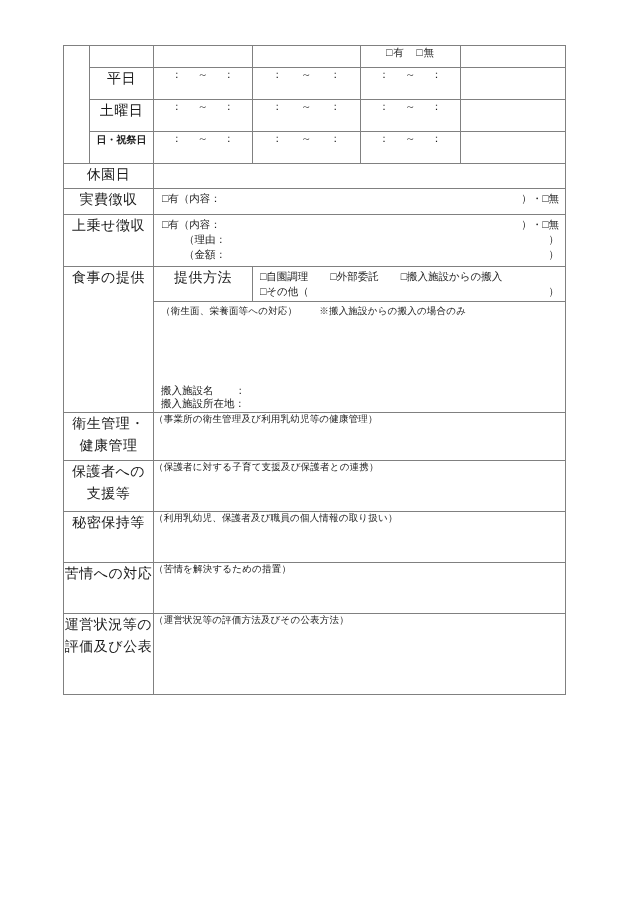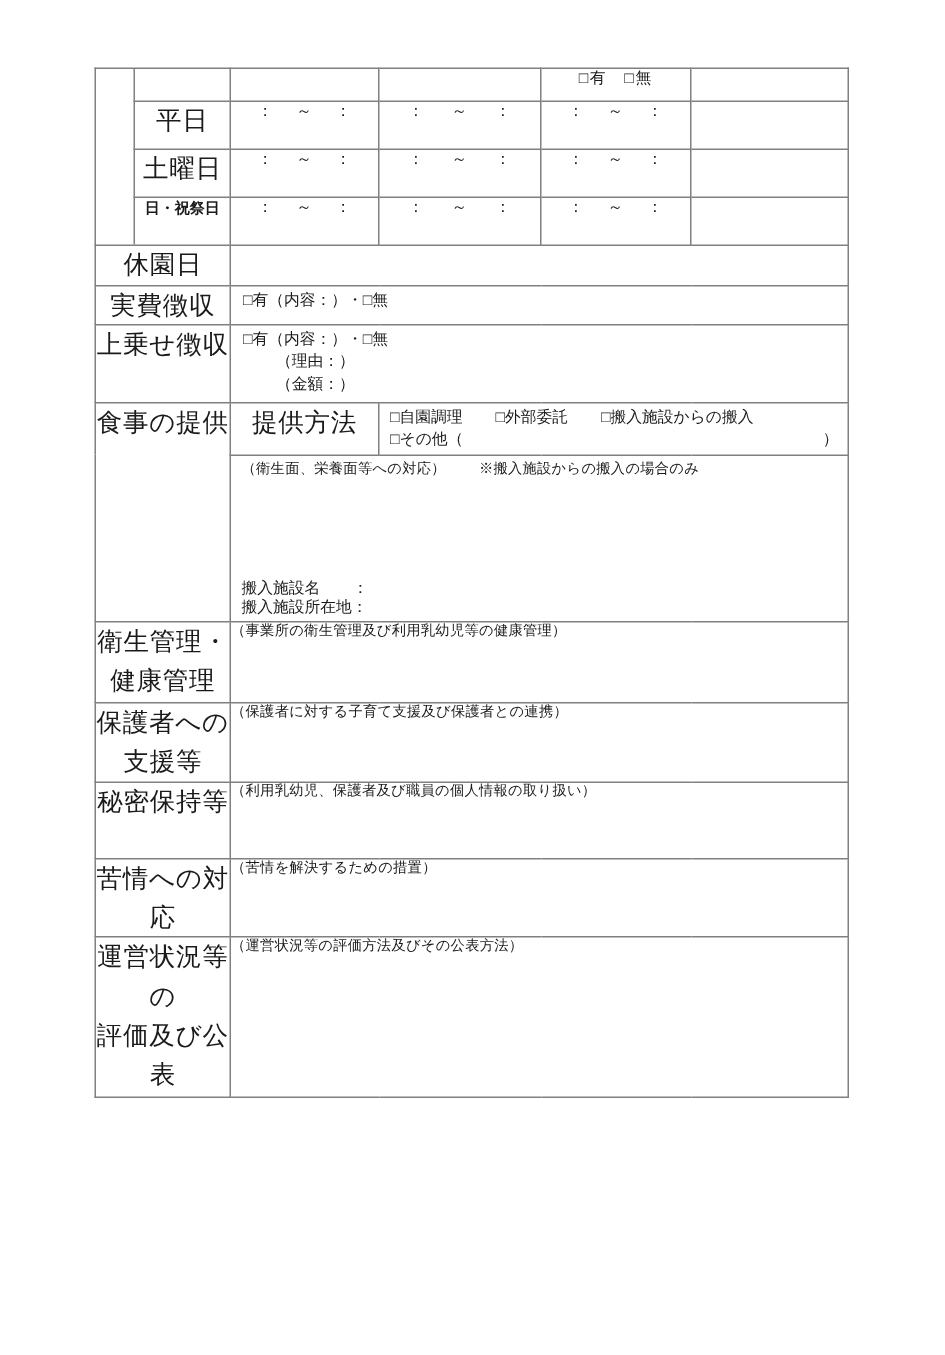--- a/index.html
+++ b/index.html
@@ -39,21 +39,21 @@
     border: 1px solid #808080;
     padding: 0;
     vertical-align: top;
     background: #ffffff;
   }
 
   
   .lbl {
     text-align: center;
     vertical-align: middle;
-    font-size: 17px;
+    font-size: 14px;
     letter-spacing: 0.5px;
     padding: 2px 1px;
     line-height: 1.5;
   }
   .lbl-2 { line-height: 1.55; }
 
   .cell-pad {
     padding: 3px 5px 2px 6px;
   }
 
@@ -91,20 +91,21 @@
     border: 1px dotted #8a8a8a;
     border-right: 1px solid #808080;
   }
   td.dotted-head {
     border: 1px dotted #8a8a8a;
   }
 
   
   .fee-line {
     display: flex;
+    justify-content: space-between;
     align-items: baseline;
     padding: 0 4px 0 8px;
     white-space: nowrap;
   }
   .fee-line .left { }
   .fee-line .right { padding-right: 2px; }
   .fee-indent { padding-left: 22px; }
 
   .fee-wrap { padding: 3px 0 3px 0; }
   .fee-wrap > div + div { margin-top: 1px; }

